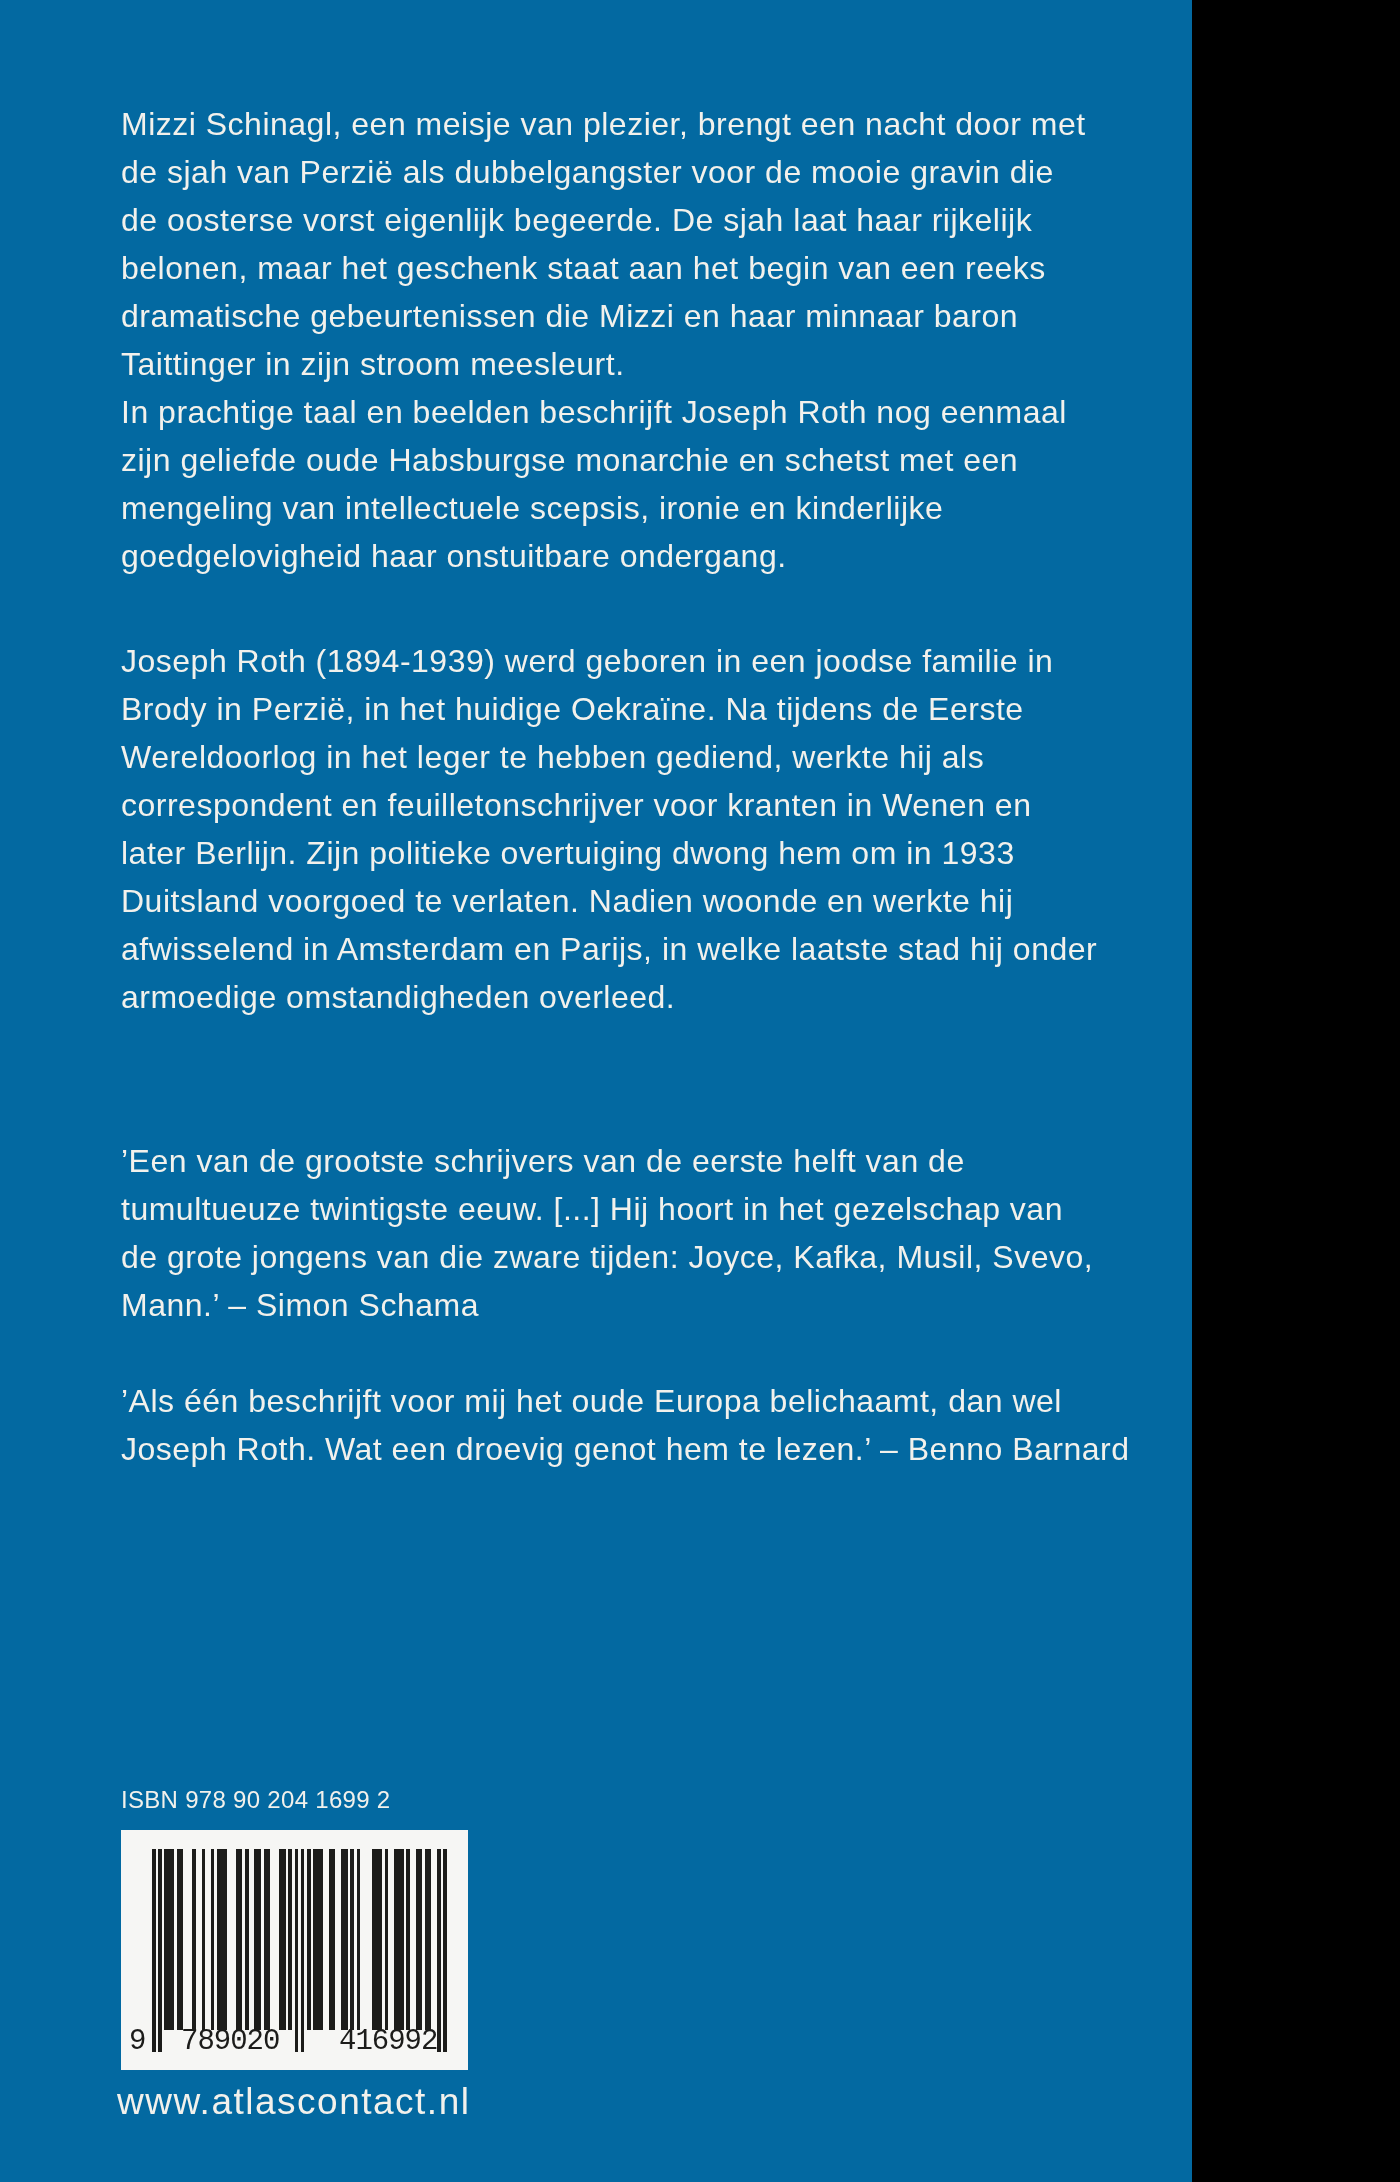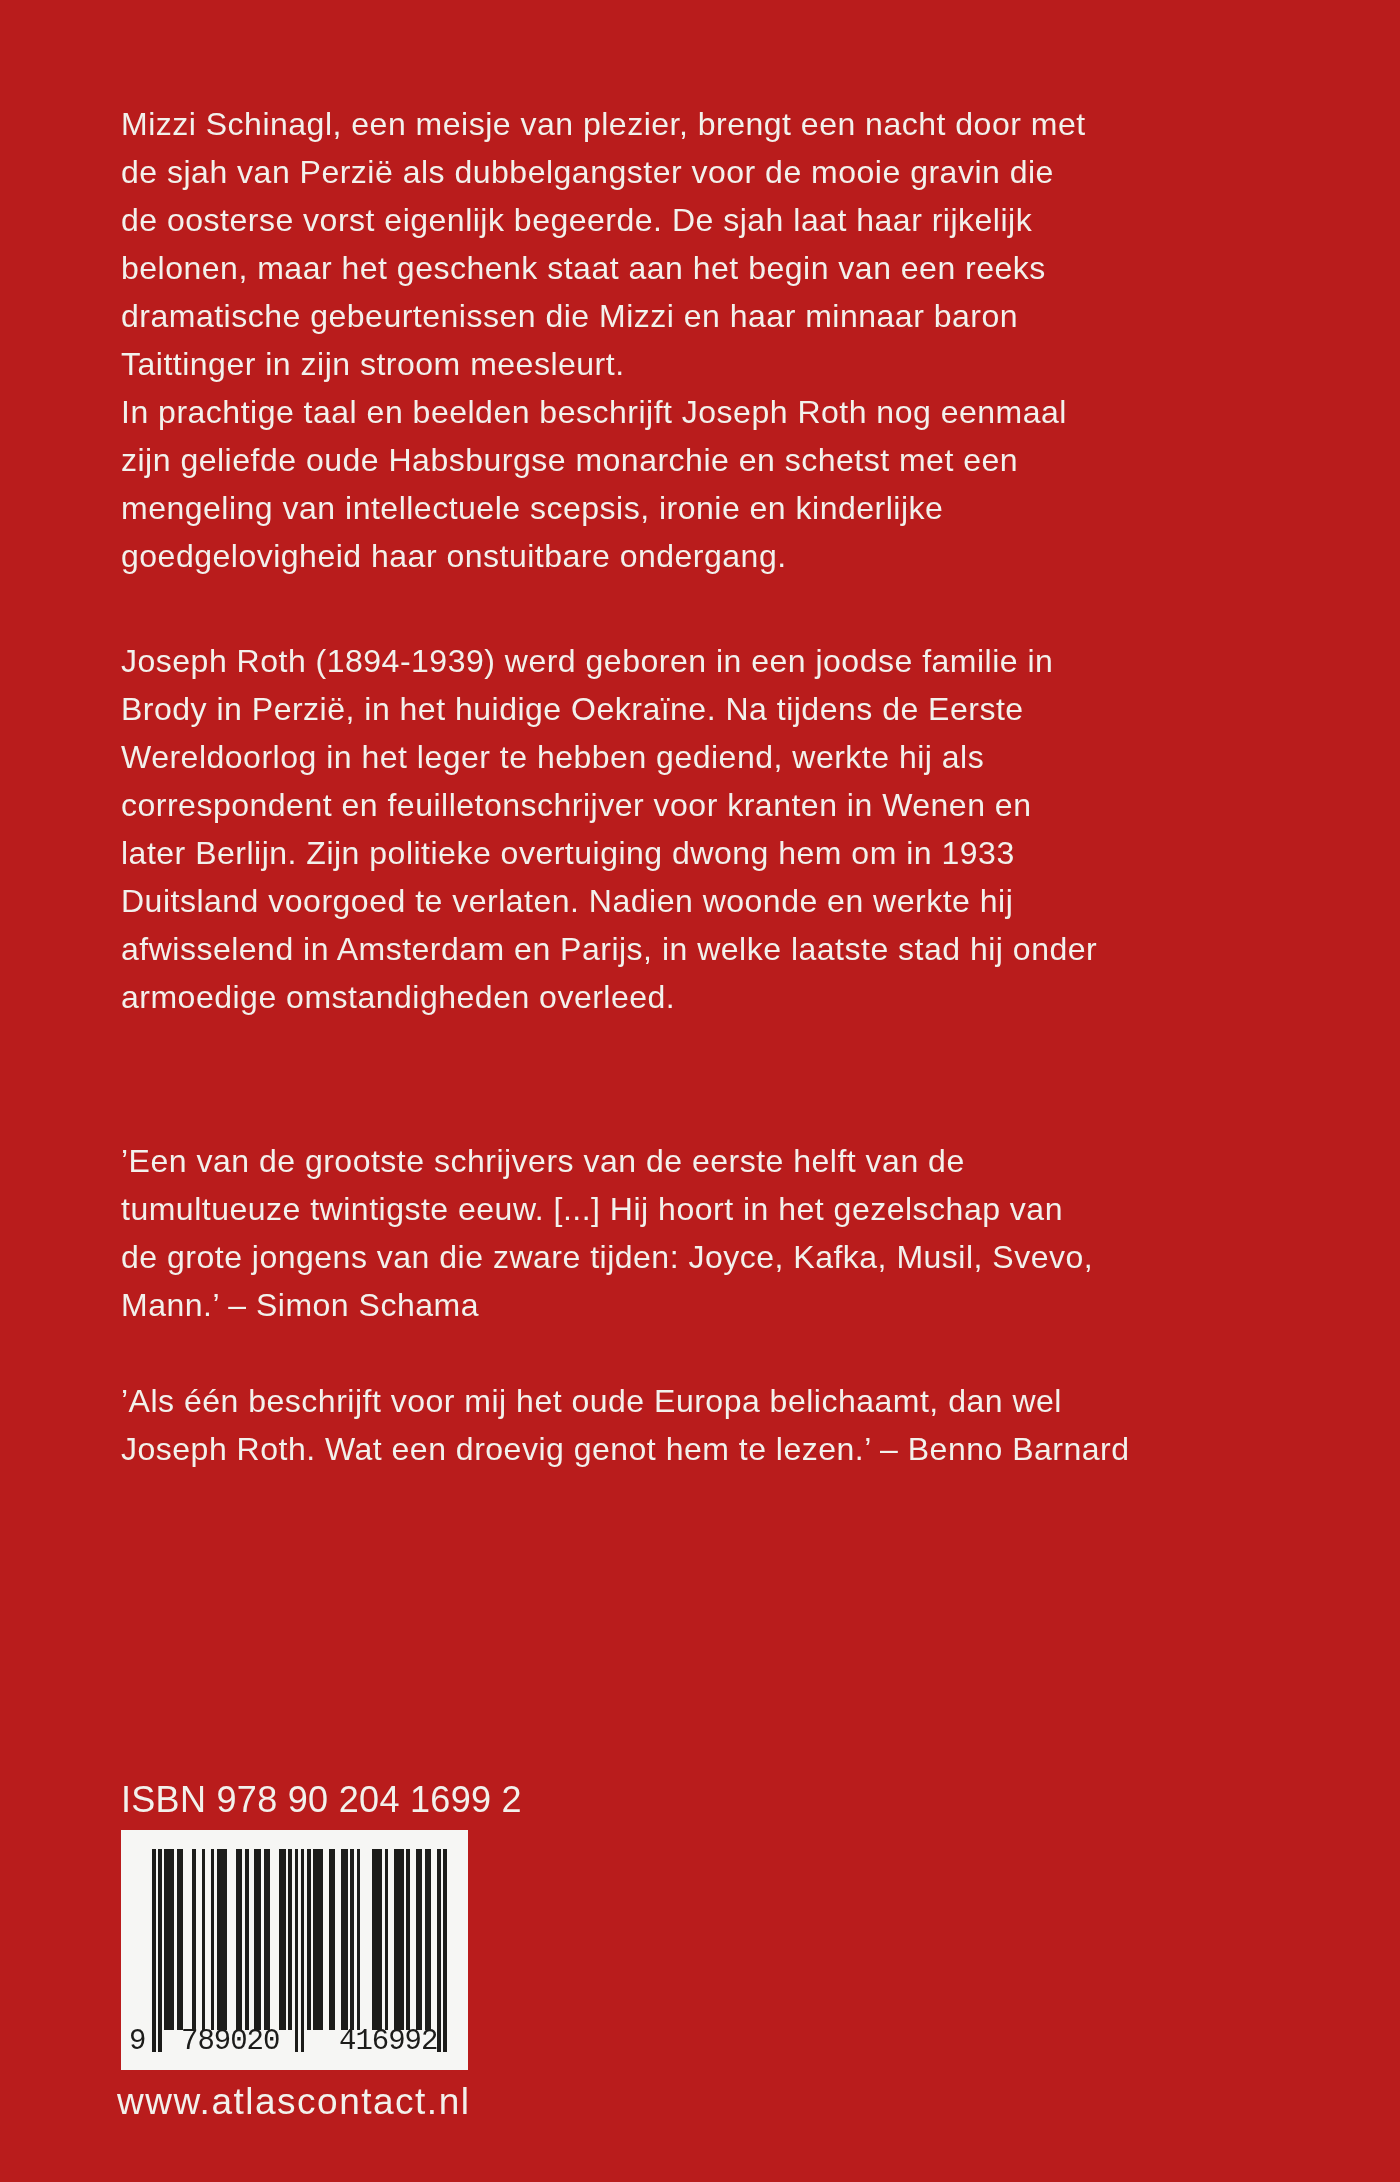--- a/index.html
+++ b/index.html
@@ -2,23 +2,23 @@
 <html><head>
 <meta charset="utf-8">
 <style>
   html, body {
     margin: 0;
     padding: 0;
     background: #000;
   }
   .cover {
     position: relative;
-    width: 1400px;
+    width: 1192px;
     height: 2182px;
-    background: #b91c1c;
+    background: #0369a1;
     overflow: hidden;
     font-family: "Liberation Sans", "DejaVu Sans", sans-serif;
   }
   .textblock {
     position: absolute;
     left: 121px;
     color: #f2f1ec;
     font-size: 32px;
     line-height: 48px;
     letter-spacing: 0.5px;
@@ -31,21 +31,21 @@
   #blurb  { top: 100px; }
   #bio    { top: 637px; }
   #quote1 { top: 1137px; }
   #quote2 { top: 1377px; }
 
   .isbn-label {
     position: absolute;
     left: 121px;
     top: 1778px;
     color: #f2f1ec;
-    font-size: 36px;
+    font-size: 24px;
     line-height: 44px;
     letter-spacing: 0.3px;
     white-space: nowrap;
   }
   .barcode-box {
     position: absolute;
     left: 121px;
     top: 1830px;
     width: 347px;
     height: 240px;

